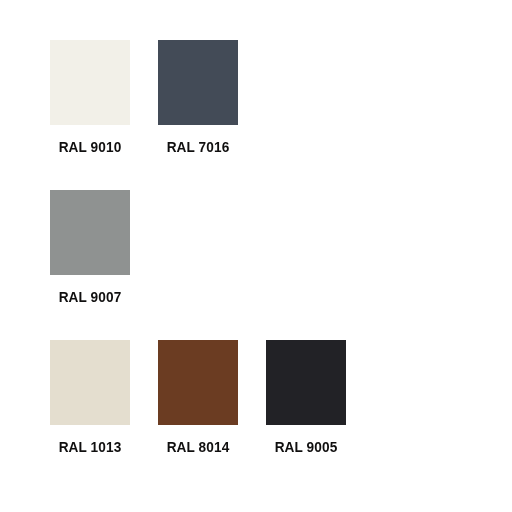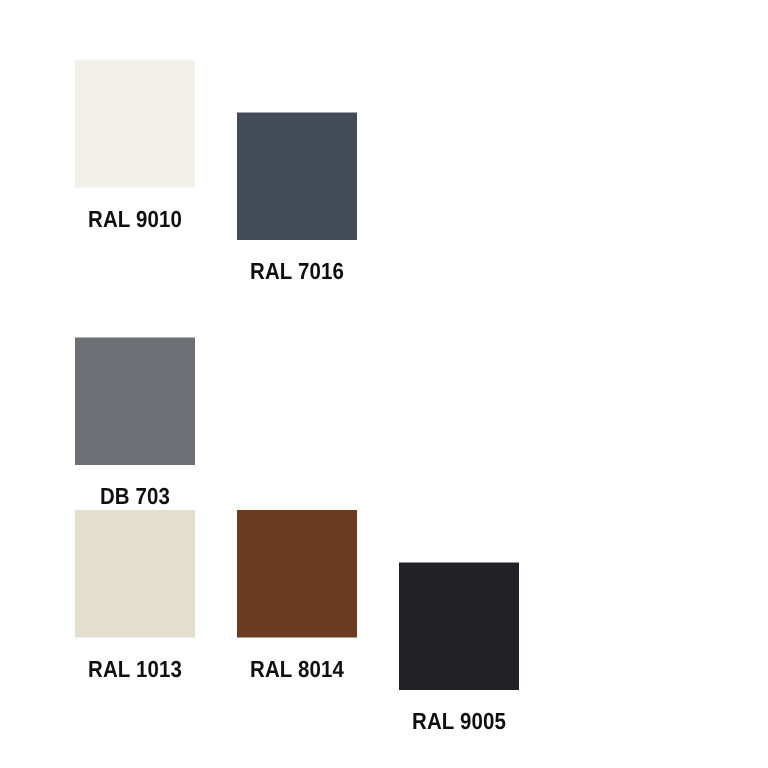--- a/index.html
+++ b/index.html
@@ -34,21 +34,20 @@
 
   .swatch-cell {
     width: 80px;
     margin-right: 28px;
     display: flex;
     flex-direction: column;
     align-items: center;
   }
   .swatch-cell:last-child {
     margin-right: 0;
-    justify-content: flex-end;
   }
 
   .swatch-chip {
     width: 80px;
     height: 85px;
     display: block;
     box-sizing: border-box;
   }
 
   .swatch-label {
@@ -77,22 +76,22 @@
       <span class="swatch-label">RAL 9010</span>
     </div>
     <div class="swatch-cell">
       <span class="swatch-chip" style="background-color: rgb(67, 75, 87);"></span>
       <span class="swatch-label">RAL 7016</span>
     </div>
   </div>
 
   <div class="swatch-row">
     <div class="swatch-cell">
-      <span class="swatch-chip" style="background-color: rgb(110, 112, 118);"></span>
-      <span class="swatch-label">DB 703</span>
+      <span class="swatch-chip" style="background-color: rgb(143, 146, 145);"></span>
+      <span class="swatch-label">RAL 9007</span>
     </div>
   </div>
 
   <div class="swatch-row">
     <div class="swatch-cell">
       <span class="swatch-chip" style="background-color: rgb(228, 222, 207);"></span>
       <span class="swatch-label">RAL 1013</span>
     </div>
     <div class="swatch-cell">
       <span class="swatch-chip" style="background-color: rgb(107, 60, 34);"></span>

